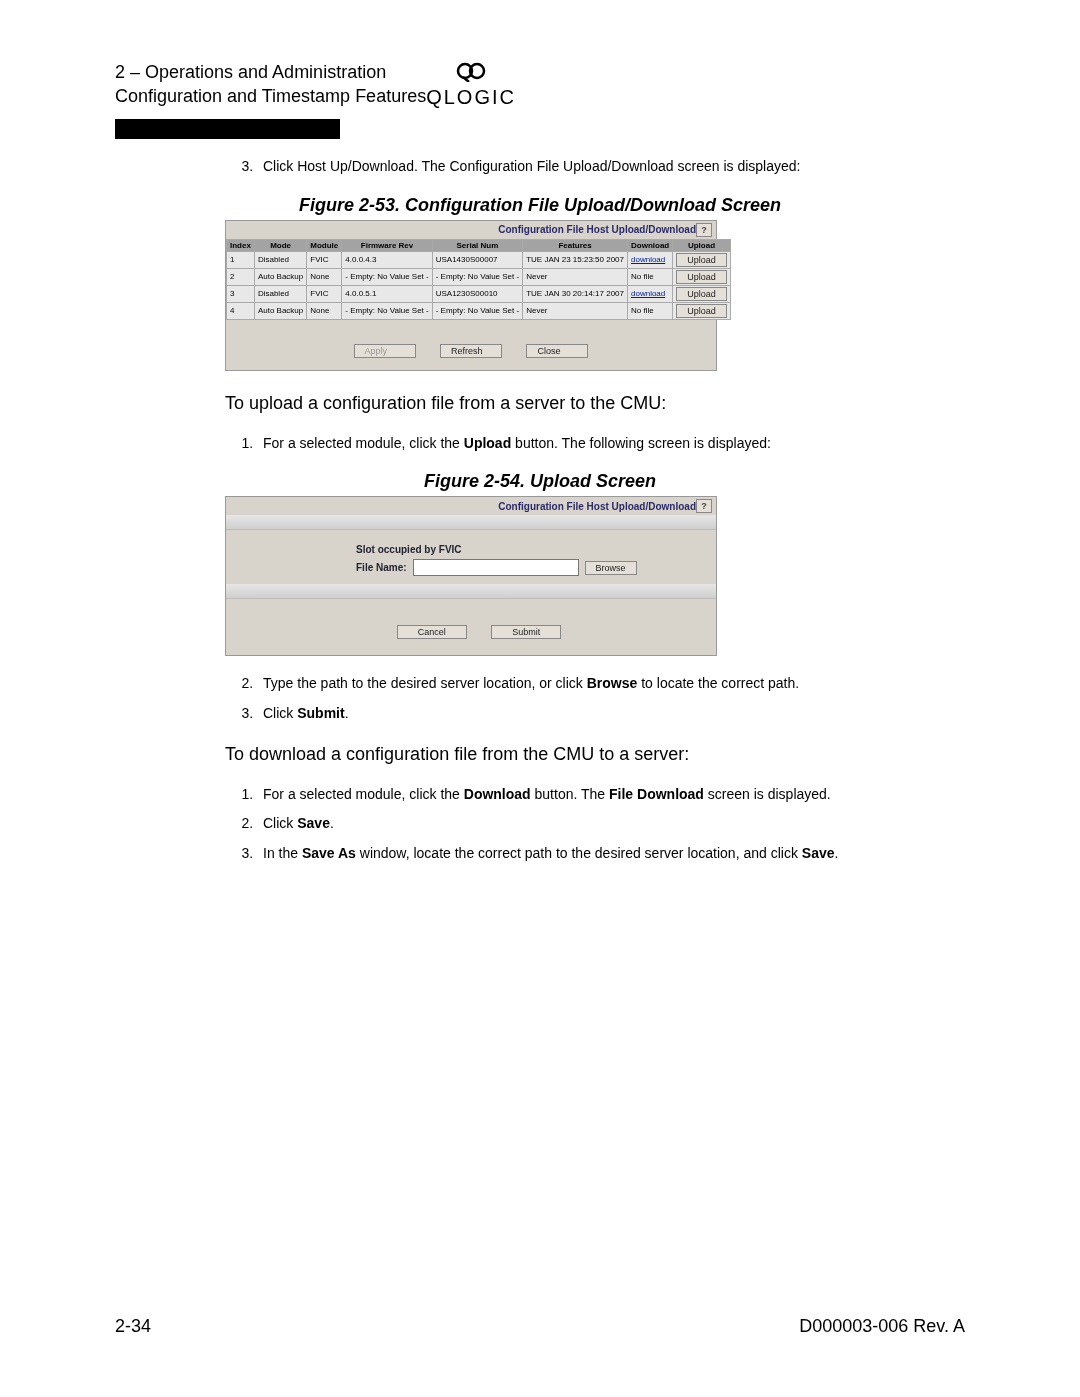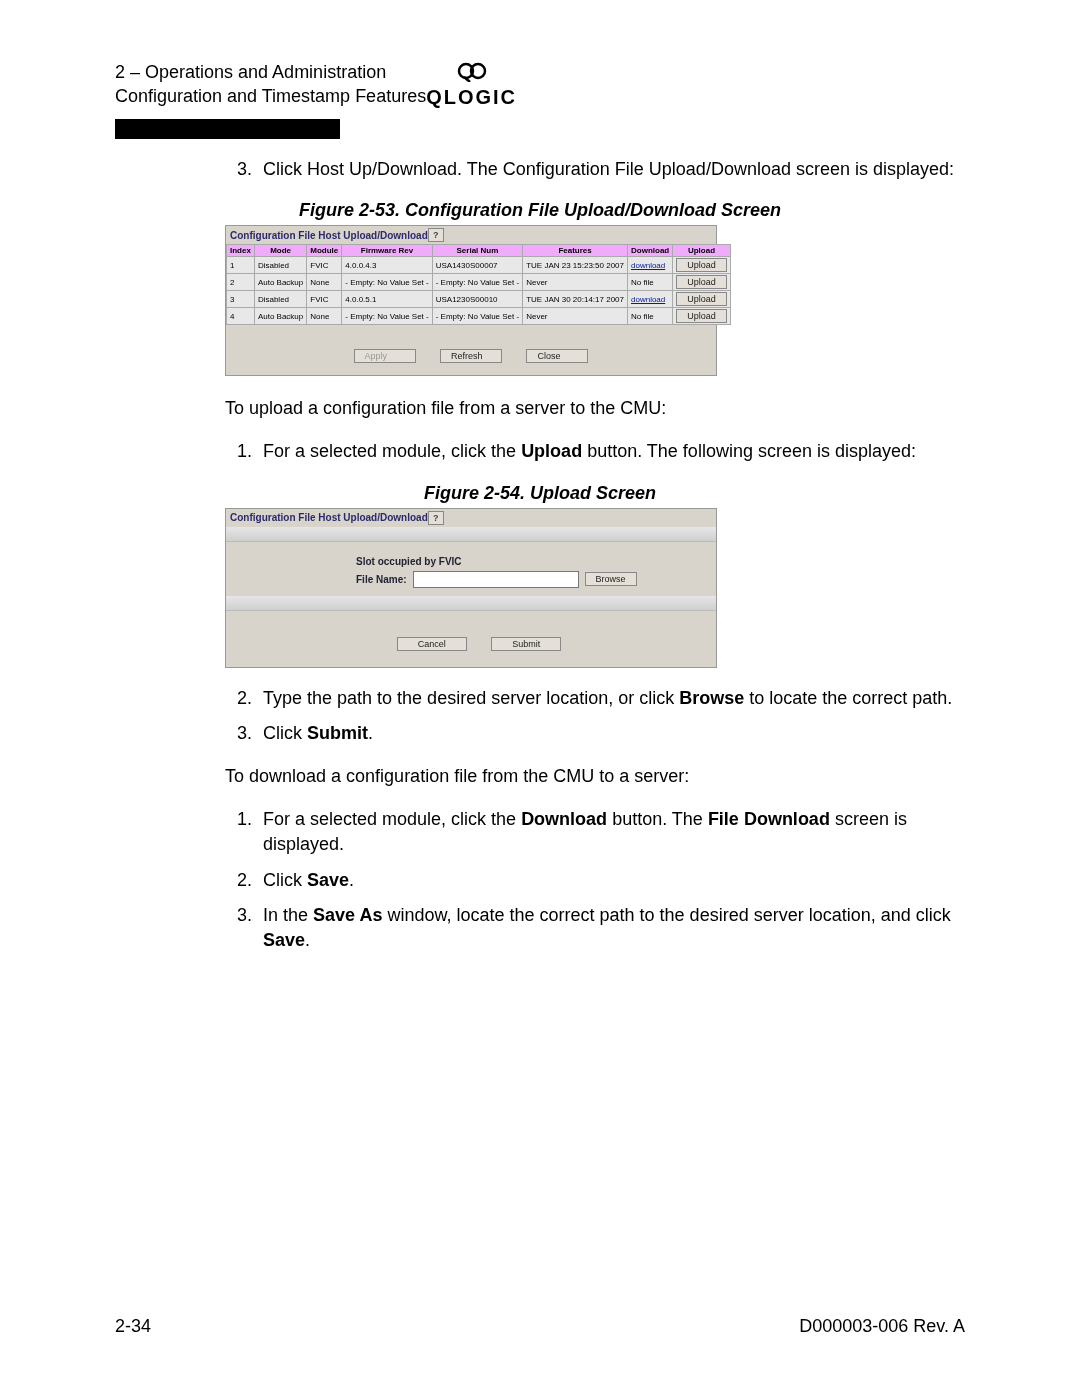--- a/index.html
+++ b/index.html
@@ -20,37 +20,37 @@
     display: flex;
     align-items: flex-start;
   }
   .header-left {
     font-size: 18px;
     line-height: 1.35;
   }
   .header-right { text-align: center; }
   .qlogic-logo {
     font-size: 20px;
-    font-weight: bold;
+    font-weight: normal;
     letter-spacing: 2px;
   }
   .logo-icon {
     display: block;
     text-align: center;
     font-size: 24px;
     line-height: 1;
   }
   .blackbar {
     width: 225px;
     height: 20px;
     background: #000;
     margin-top: 10px;
   }
   ol.num {
-    font-size: 18px;
+    font-size: 14px;
     line-height: 1.4;
     margin: 18px 0 18px 110px;
     padding-left: 32px;
   }
   ol.num li { padding-left: 6px; margin-bottom: 10px; }
   .fig-caption {
     font-style: italic;
     font-weight: bold;
     font-size: 18px;
     text-align: center;
@@ -58,21 +58,21 @@
   }
   .fig53, .fig54 {
     width: 490px;
     margin: 0 0 0 110px;
     border: 1px solid #999;
     background: #d8d4cb;
     font-family: Arial, sans-serif;
   }
   .fig-title {
     display: flex;
-    justify-content: flex-start;
+    justify-content: flex-end;
     align-items: center;
     font-size: 10px;
     font-weight: bold;
     color: #2a2a6a;
     padding: 2px 4px;
     background: #d8d4cb;
   }
   .help-btn {
     width: 14px; height: 12px;
     border: 1px solid #888;
@@ -88,21 +88,21 @@
     font-size: 8px;
     background: #e8e8e8;
   }
   table.cfg th, table.cfg td {
     border: 1px solid #aaa;
     padding: 1px 3px;
     text-align: left;
     white-space: nowrap;
   }
   table.cfg th {
-    background: #f0abfc;
+    background: #a3a3a3;
     font-weight: bold;
     text-align: center;
   }
   .link { color: #0020a0; text-decoration: underline; }
   .btn {
     display: inline-block;
     border: 1px solid #888;
     background: #e4e0d8;
     font-size: 9px;
     padding: 1px 10px;

